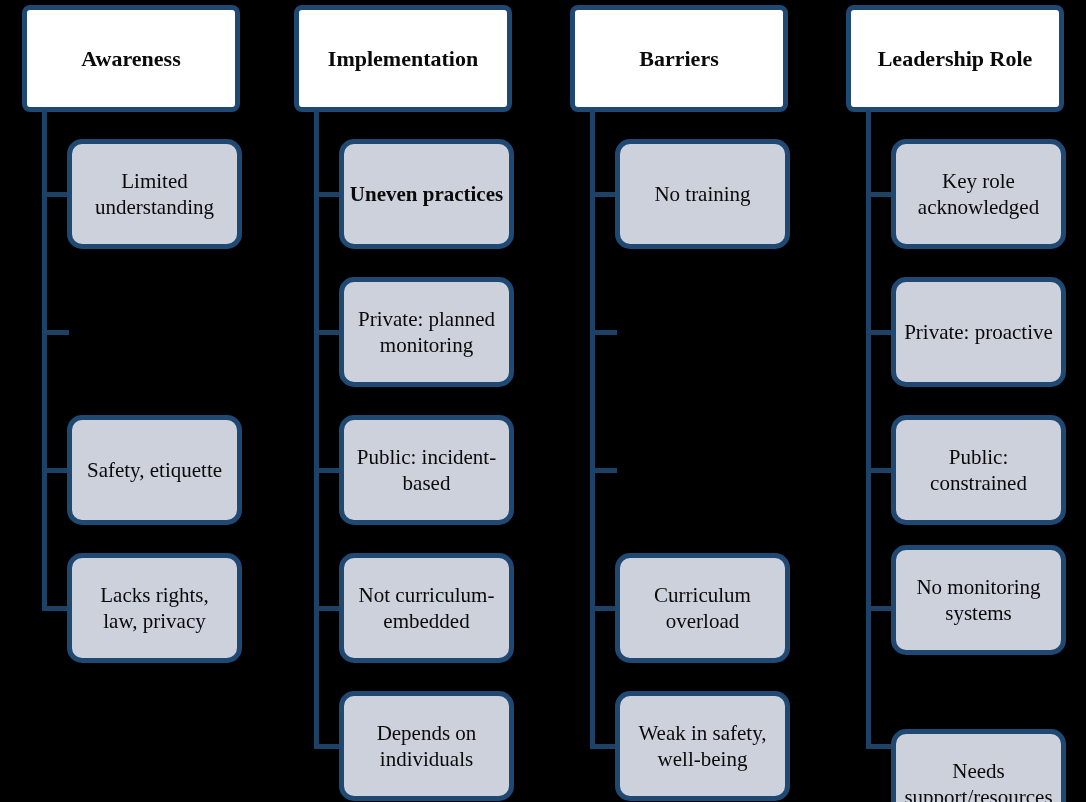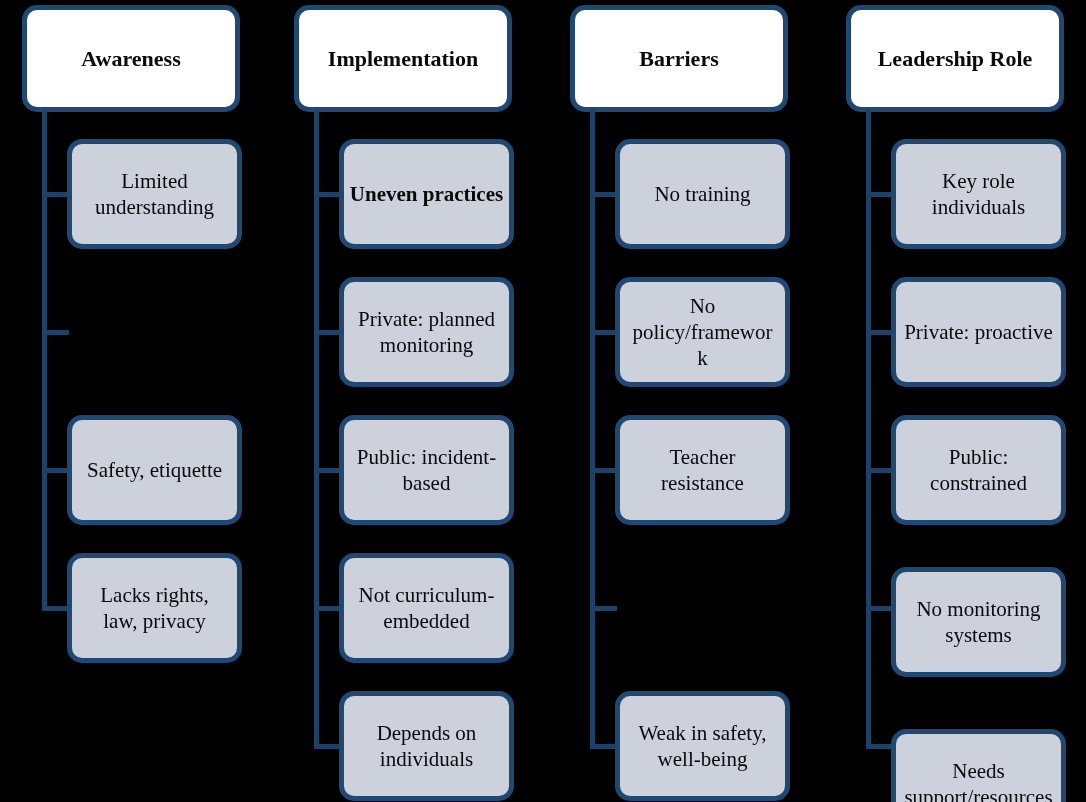--- a/index.html
+++ b/index.html
@@ -23,21 +23,21 @@
   }
   .header-box {
     position: absolute;
     left: 0;
     top: 0;
     width: 218px;
     height: 107px;
     box-sizing: border-box;
     background: var(--header-fill);
     border: 5px solid var(--border);
-    border-radius: 15px;
+    border-radius: 8px;
     display: flex;
     align-items: center;
     justify-content: center;
   }
   .header-title {
     font-weight: bold;
     font-size: 22px;
     line-height: 27px;
     color: var(--text);
     text-align: center;
@@ -130,58 +130,53 @@
     <div class="column" style="left: 570px;">
       <div class="header-box">
         <span class="header-title">Barriers</span>
       </div>
       <div class="vline" style="top: 105px; height: 638.5px;"></div>
       <div class="hline" style="top: 186.5px;"></div>
       <div class="child-box" style="top: 134px;">
         <span class="child-label">No training</span>
       </div>
       <div class="hline" style="top: 324.5px;"></div>
-      <div class="child-box" style="top: 272px;">
-        <span class="child-label">No
-policy/framewor
-k</span>
+      <div class="hline" style="top: 462.5px;"></div>
+      <div class="hline" style="top: 600.5px;"></div>
+      <div class="child-box" style="top: 548px;">
+        <span class="child-label">Curriculum
+overload</span>
       </div>
-      <div class="hline" style="top: 462.5px;"></div>
-      <div class="child-box" style="top: 410px;">
-        <span class="child-label">Teacher
-resistance</span>
-      </div>
-      <div class="hline" style="top: 600.5px;"></div>
       <div class="hline" style="top: 738.5px;"></div>
       <div class="child-box" style="top: 686px;">
         <span class="child-label">Weak in safety,
 well-being</span>
       </div>
     </div>
     <div class="column" style="left: 846px;">
       <div class="header-box">
         <span class="header-title">Leadership Role</span>
       </div>
       <div class="vline" style="top: 105px; height: 638.5px;"></div>
       <div class="hline" style="top: 186.5px;"></div>
       <div class="child-box" style="top: 134px;">
         <span class="child-label">Key role
-individuals</span>
+acknowledged</span>
       </div>
       <div class="hline" style="top: 324.5px;"></div>
       <div class="child-box" style="top: 272px;">
         <span class="child-label">Private: proactive</span>
       </div>
       <div class="hline" style="top: 462.5px;"></div>
       <div class="child-box" style="top: 410px;">
         <span class="child-label">Public:
 constrained</span>
       </div>
       <div class="hline" style="top: 600.5px;"></div>
-      <div class="child-box" style="top: 562px;">
+      <div class="child-box" style="top: 540px;">
         <span class="child-label">No monitoring
 systems</span>
       </div>
       <div class="hline" style="top: 738.5px;"></div>
       <div class="child-box" style="top: 724px;">
         <span class="child-label">Needs
 support/resources</span>
       </div>
     </div>
   </div>

